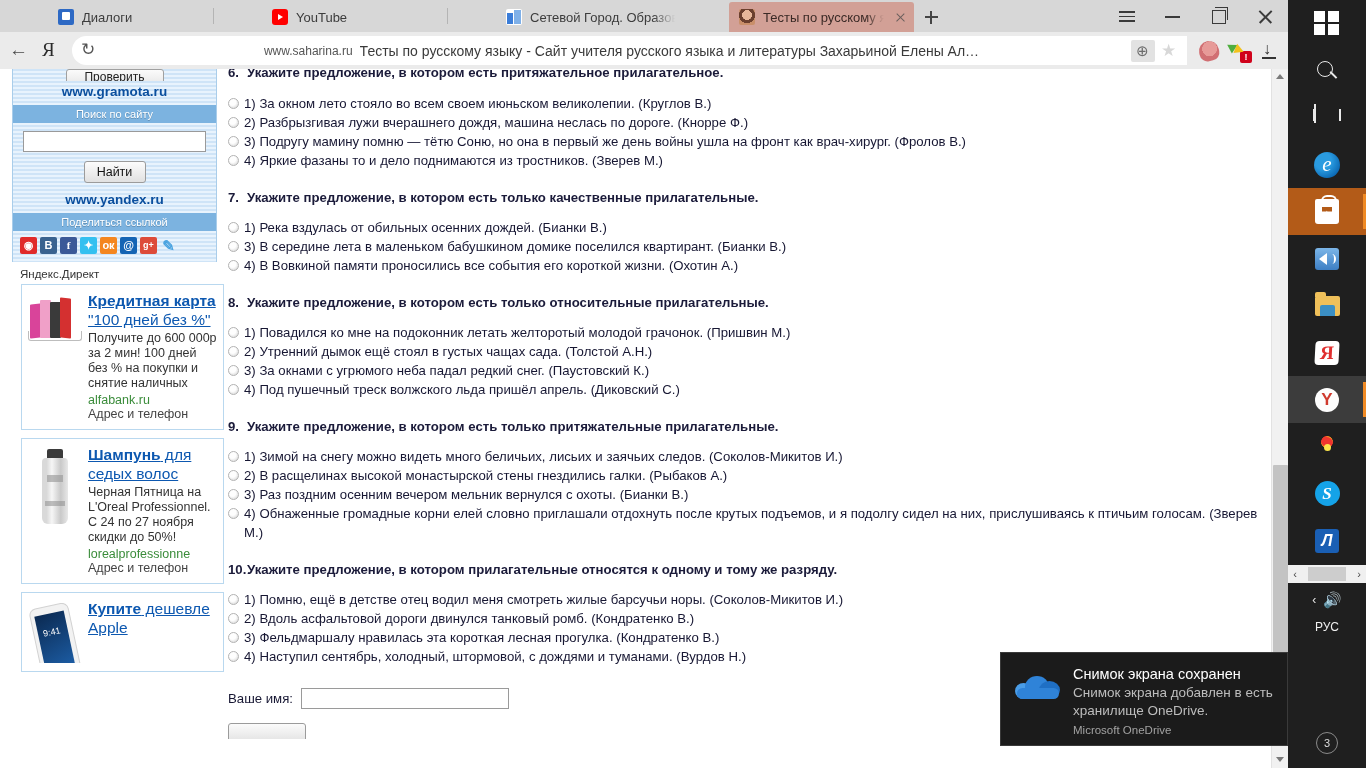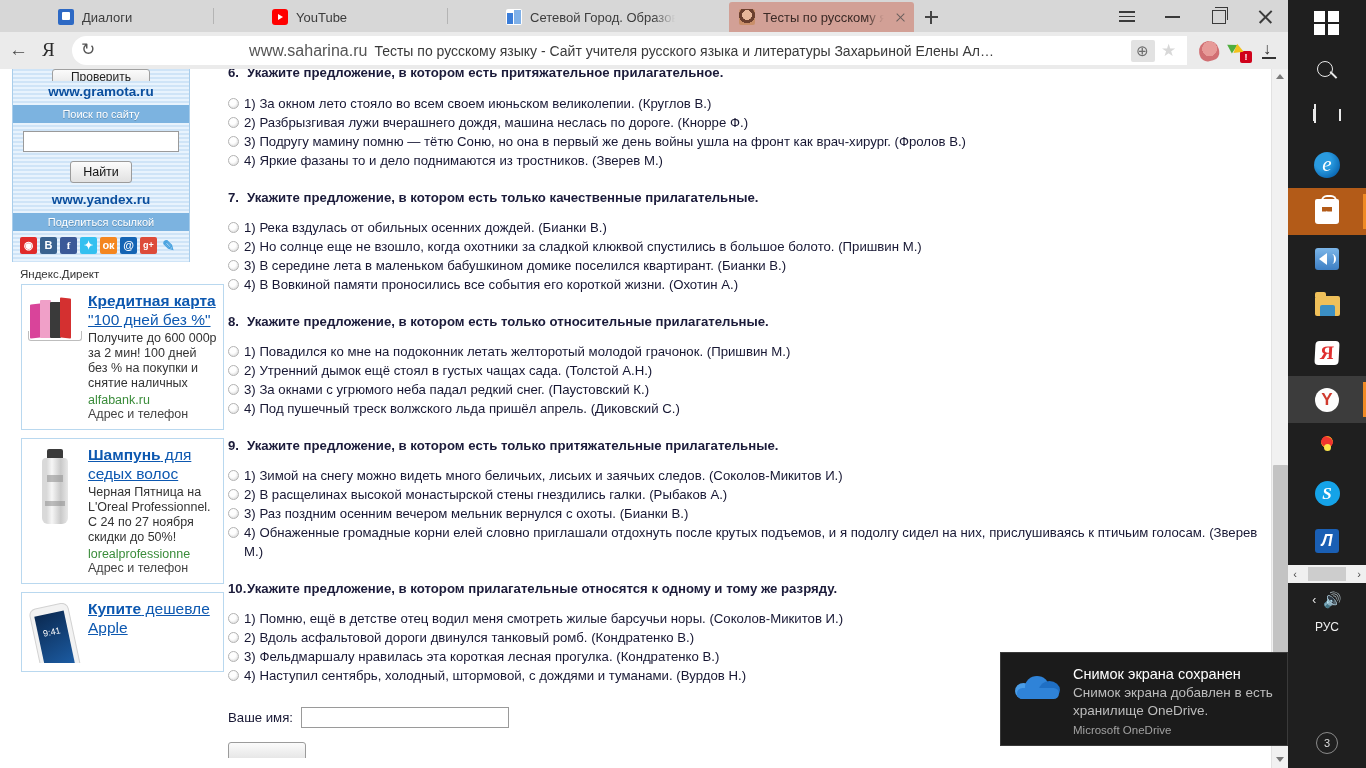--- a/index.html
+++ b/index.html
@@ -177,21 +177,21 @@
     width: 34px; height: 29px; position: relative; flex: 0 0 34px;
   }
   .reload::before {
     content:"↻"; position:absolute; left:9px; top:4px;
     font-size:17px; color:#555; line-height:20px;
   }
   .url-wrap {
     flex: 1 1 auto; display:flex; justify-content:center; align-items:center;
     overflow:hidden; white-space:nowrap; min-width:0; padding-right: 50px;
   }
-  .url-domain { font-size:16px; color:#555; }
+  .url-domain { font-size:12px; color:#555; }
   .url-title  { font-size:14px; color:#3a3a3a; margin-left:7px;
                 overflow:hidden; text-overflow:ellipsis; white-space:nowrap; }
   .omni-right {
     position:absolute; right:4px; top:0; height:29px; display:flex; align-items:center; gap:2px;
   }
   .btn-translate {
     width:24px; height:22px; background:#e2e2e2; border-radius:2px; position:relative;
   }
   .btn-translate::after {
     content:"⊕"; position:absolute; left:5px; top:1px; font-size:15px; color:#6d6d6d; line-height:20px;
@@ -248,21 +248,21 @@
     overflow: hidden;
   }
 
   
   .sidebar {
     position: absolute; left: 0; top: 0;
     width: 222px;
     padding-left: 12px;
   }
   .side-panel {
-    width: 178px;
+    width: 205px;
     background:
       repeating-linear-gradient(to bottom, #cfe4f7 0 2px, #e8f3fd 2px 4px);
     border-left: 1px solid #a9cdea;
     border-right: 1px solid #a9cdea;
   }
   .side-btn-clip {
     height: 12px; overflow: hidden; display:flex; justify-content:center;
   }
   .side-btn {
     width: 98px; height: 22px;
@@ -797,24 +797,20 @@
 
         <div class="q-block">
           <div class="q-title"><span class="qnum">7.</span><span>Укажите предложение, в котором есть только качественные прилагательные.</span></div>
           <div class="opts">
             <label class="opt">
                 <span class="radio"></span>
                 <span class="opt-text">1) Река вздулась от обильных осенних дождей. (Бианки В.)</span>
               </label>
             <label class="opt">
                 <span class="radio"></span>
-                <span class="opt-text">2) Но солнце еще не взошло, когда охотники за сладкой клюквой спустились в большое болото. (Пришвин М.)</span>
-              </label>
-            <label class="opt">
-                <span class="radio"></span>
                 <span class="opt-text">3) В середине лета в маленьком бабушкином домике поселился квартирант. (Бианки В.)</span>
               </label>
             <label class="opt">
                 <span class="radio"></span>
                 <span class="opt-text">4) В Вовкиной памяти проносились все события его короткой жизни. (Охотин А.)</span>
               </label>
           </div>
         </div>
 
         <div class="q-block">

